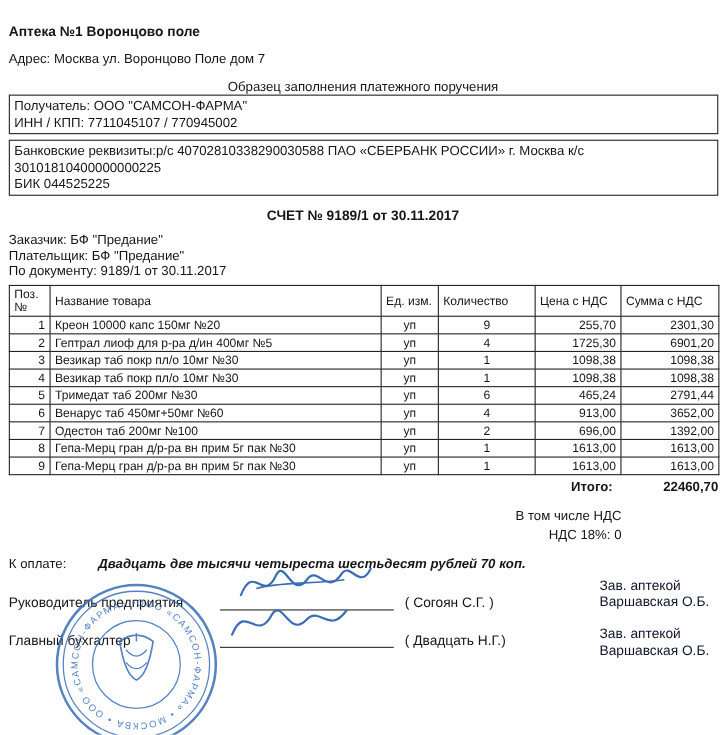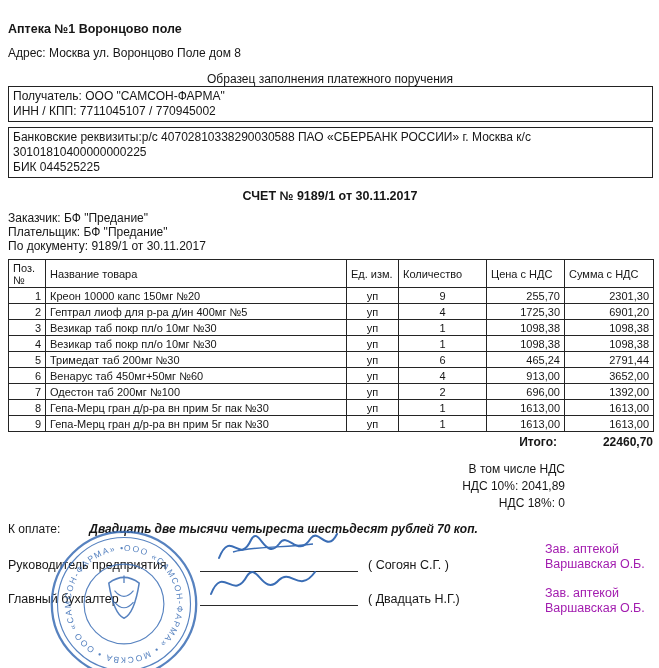--- a/index.html
+++ b/index.html
@@ -41,40 +41,40 @@
 
   .pay-line { margin-top:10px; }
   .pay-label { display:inline-block; width:78px; }
   .pay-amount { font-style:italic; font-weight:bold; }
 
   .sig-row { position:relative; display:flex; align-items:flex-end; font-size:12.5px; width:645px; }
   .sig-row.director   { margin-top:22px; }
   .sig-row.accountant { margin-top:20px; }
   .sig-label { width:192px; }
   .sig-line  { width:158px; border-bottom:1.5px solid #2a2a2a; height:13px; margin-right:10px; }
-  .blue-role { position:absolute; left:537px; color:#a21caf; font-size:12.5px; line-height:15px; }
+  .blue-role { position:absolute; left:537px; color:#0f172a; font-size:12.5px; line-height:15px; }
   .sig-row.director   .blue-role { top:-16px; }
   .sig-row.accountant .blue-role { top:-6px; }
 
   .sig-scribble { position:absolute; color:#3a6db5; }
   .sig-row.director   .sig-scribble { left:205px; top:-34px; }
   .sig-row.accountant .sig-scribble { left:195px; top:-30px; }
 
   .stamp { position:absolute; left:48px; top:528px; color:#3a6db5; opacity:0.85; }
 </style>
 </head>
 <body>
 
 <div class="page">
 
   <div class="pharmacy-name">Аптека №1 Воронцово поле</div>
 
   <div class="address-line">
     <span>Адрес:</span>
-    <span>Москва ул. Воронцово Поле дом 8</span>
+    <span>Москва ул. Воронцово Поле дом 7</span>
   </div>
 
   <div class="sample-title">Образец заполнения платежного поручения</div>
 
 
   <div class="info-box">
     <div>Получатель: ООО "САМСОН-ФАРМА"</div>
     <div>ИНН / КПП:  7711045107 / 770945002</div>
   </div>
 
@@ -194,21 +194,20 @@
   </tbody>
   </table>
 
   <div class="total-row">
     <span>Итого:</span>
     <span class="total-value">22460,70</span>
   </div>
 
   <div class="vat-block">
     <div>В том числе НДС</div>
-    <div>НДС 10%:  2041,89</div>
     <div>НДС 18%:  0</div>
   </div>
 
   <div class="pay-line">
     <span class="pay-label">К оплате:</span>
     <span class="pay-amount">Двадцать две тысячи четыреста шестьдесят рублей 70 коп.</span>
   </div>
 
   <div class="sig-row director">
     <span class="sig-label">Руководитель предприятия</span>

